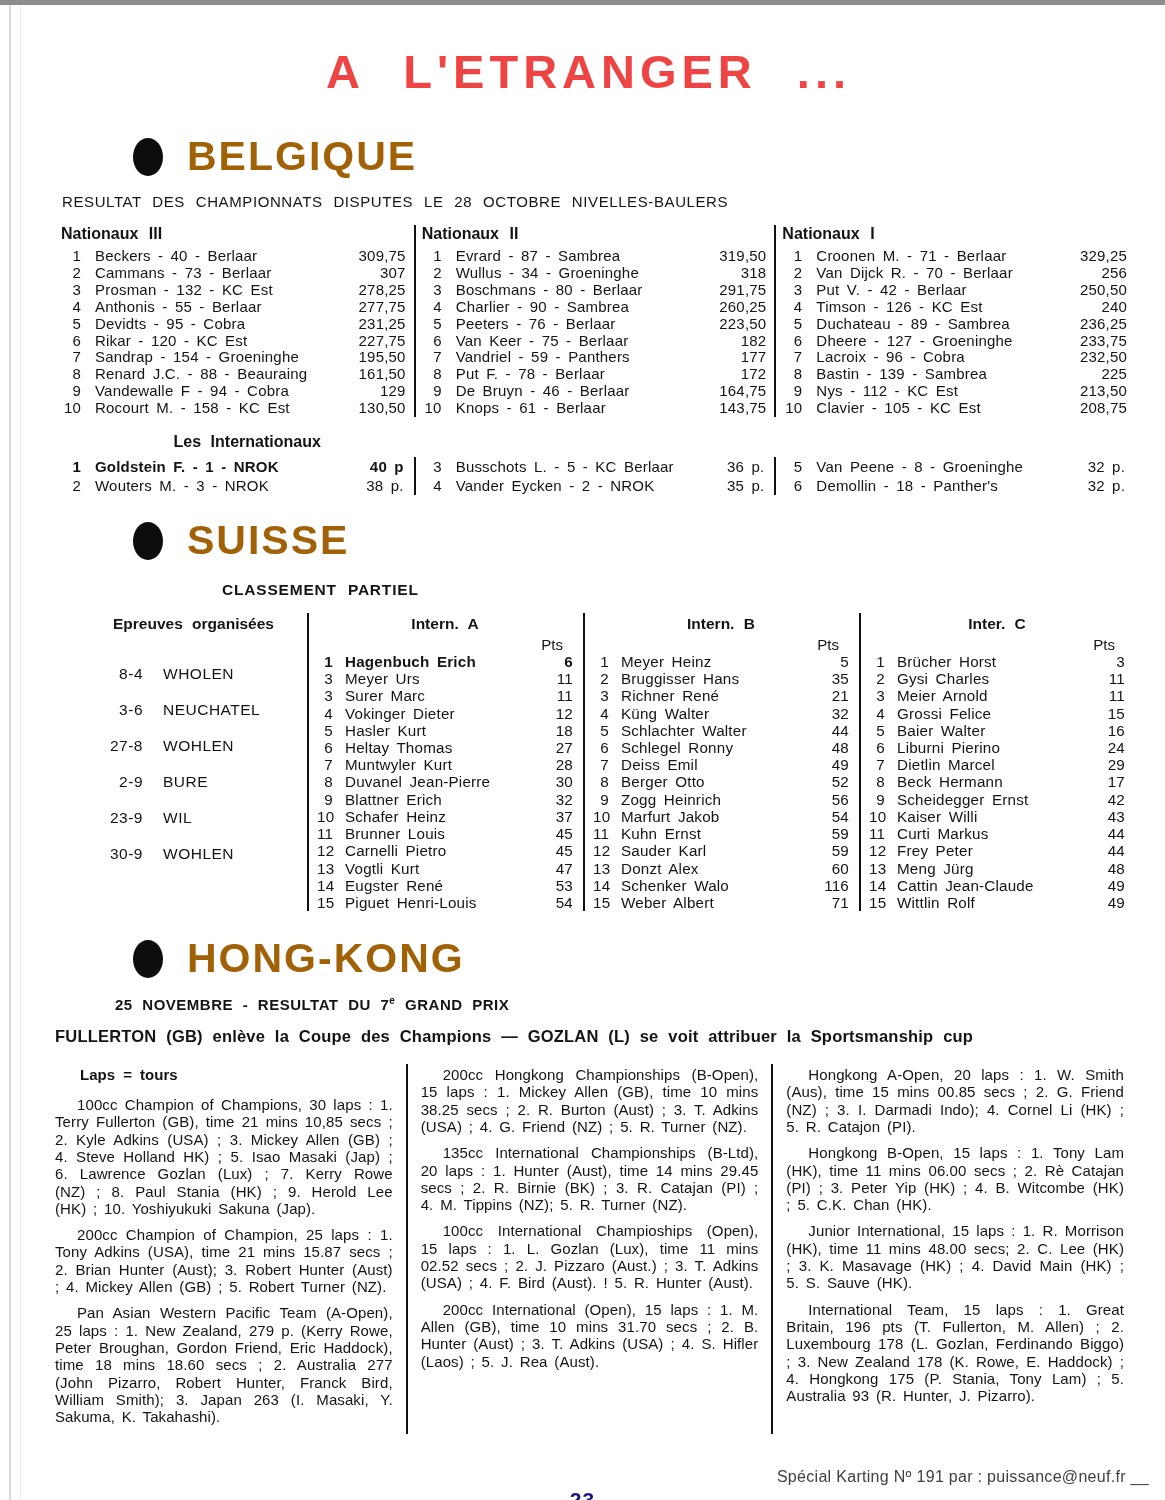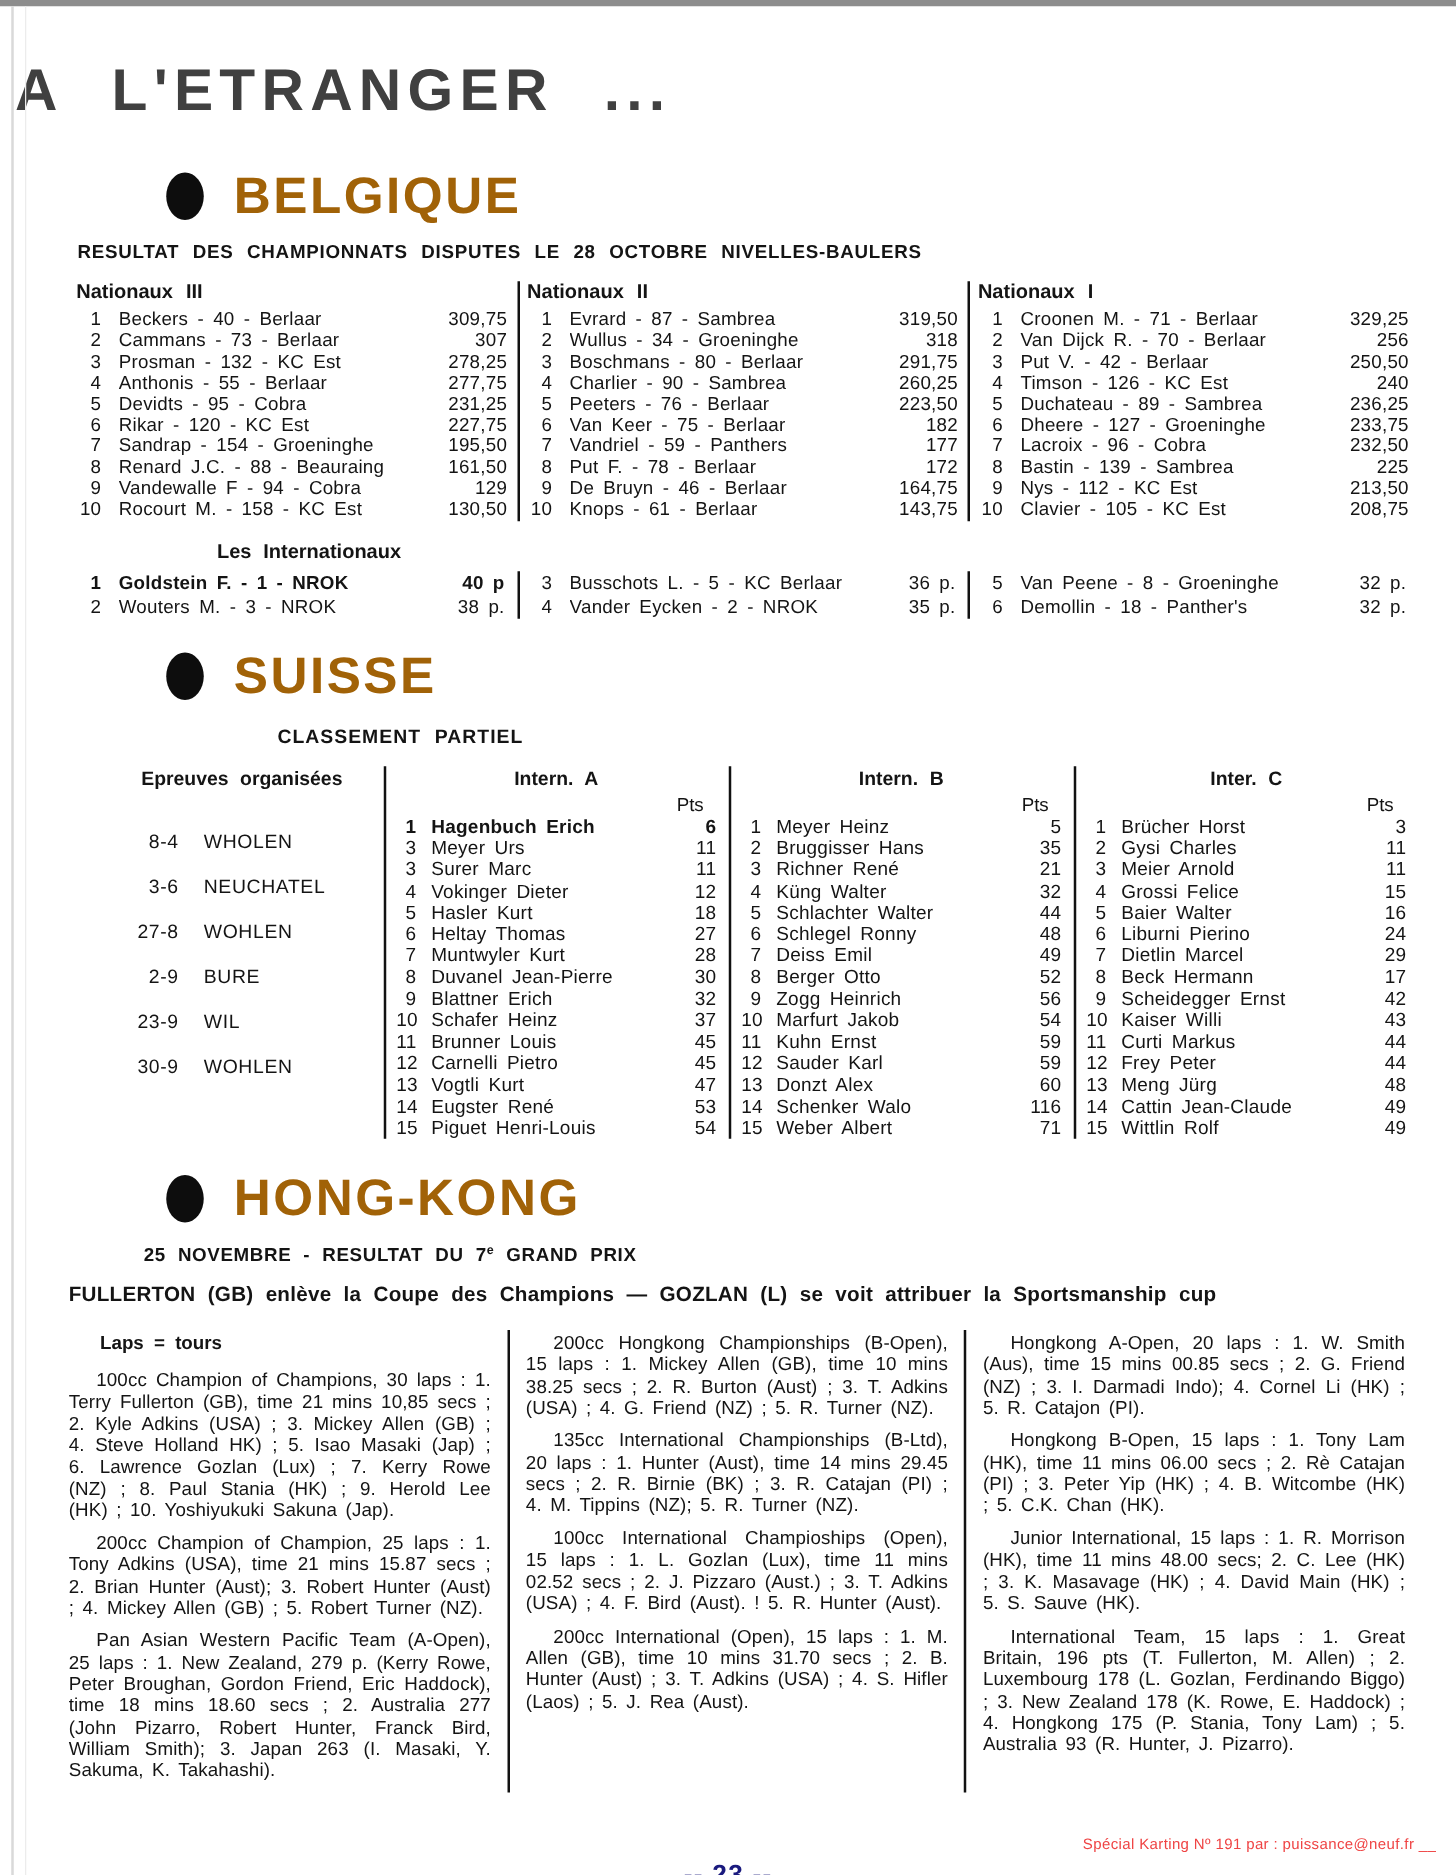--- a/index.html
+++ b/index.html
@@ -6,29 +6,29 @@
   html,body { background:#e8e8e8; }
   .page {
     position:relative; width:1165px; height:1500px; background:#ffffff;
     font-family:"Liberation Sans", sans-serif; color:#141414; overflow:hidden;
   }
   .top-edge { position:absolute; top:0; left:0; width:100%; height:5px; background:#8d8d8d; }
   .left-edge { position:absolute; top:5px; left:9px; width:2px; height:1495px; background:#d9d9d9; }
   .left-edge2 { position:absolute; top:5px; left:20px; width:1px; height:1495px; background:#ececec; }
 
   .main-title {
-    margin:44px 0 0 0; text-align:left; font-size:47px; font-weight:bold;
-    letter-spacing:5px; word-spacing:22px; color:#404040;padding-left:12px;
+    margin:44px 0 0 0; text-align:center; font-size:47px; font-weight:bold;
+    letter-spacing:5px; word-spacing:22px; color:#ef4444;padding-left:12px;
   }
   .sec-head { display:flex; align-items:center; margin-left:133px; }
   .bullet { width:30px; height:38px; background:#0d0d0d; border-radius:50%; margin-right:24px; flex:none; }
   .sec-title { font-size:41px; font-weight:bold; letter-spacing:2px; color:#a16207; }
 
   .sub-head {
-    margin:13px 0 0 62px; font-size:15px; font-weight:bold;
+    margin:13px 0 0 62px; font-size:15px; font-weight:normal;
     letter-spacing:0.6px; word-spacing:6px;
   }
 
   
   .nat-tables { display:flex; margin:15px 30px 0 55px; }
   .nat-col { flex:1 1 0; padding:0 8px 0 6px; }
   .div-l { border-left:2px solid #111; }
   .nat-title { text-align:left; font-weight:bold; font-size:16px; word-spacing:6px; margin-bottom:5px; }
   .nat-row { display:flex; font-size:15px; line-height:16.9px; word-spacing:3px; letter-spacing:0.2px; white-space:nowrap; }
   .rank { width:34px; text-align:right; padding-right:14px; flex:none; }
@@ -60,21 +60,21 @@
   .hk-date sup { font-size:10px; }
   .headline { margin:14px 30px 12px 55px; font-size:16.5px; font-weight:bold; word-spacing:5px; letter-spacing:0.2px; }
   .hk-cols { display:flex; margin:18px 28px 0 55px; }
   .hk-col { flex:1 1 0; padding:2px 13px 0 0; }
   .hk-col + .hk-col { padding:2px 13px 0 13px; }
   .hk-note { margin:0 0 13px 25px; font-size:15px; word-spacing:4px;font-weight:bold; }
   .hk-par { font-size:15px; line-height:17.3px; text-align:justify; text-indent:22px; margin-bottom:9px; word-spacing:2.5px; letter-spacing:0.1px; }
   .hk-lead { font-weight:normal; }
 
   .page-num { position:absolute; top:1488px; left:0; width:1165px; text-align:center; font-size:21px; font-weight:bold; color:#1a1a7e; letter-spacing:1px; }
-  .footer { position:absolute; top:1468px; right:16px; font-size:12px; color:#ef4444; letter-spacing:0.3px; }
+  .footer { position:absolute; top:1468px; right:16px; font-size:16px; color:#404040; letter-spacing:0.3px; }
 </style>
 </head>
 <body>
 
 <div class="page">
   <div class="top-edge"></div>
   <div class="left-edge"></div>
   <div class="left-edge2"></div>
 
   <h1 class="main-title">A  L'ETRANGER ...</h1>

